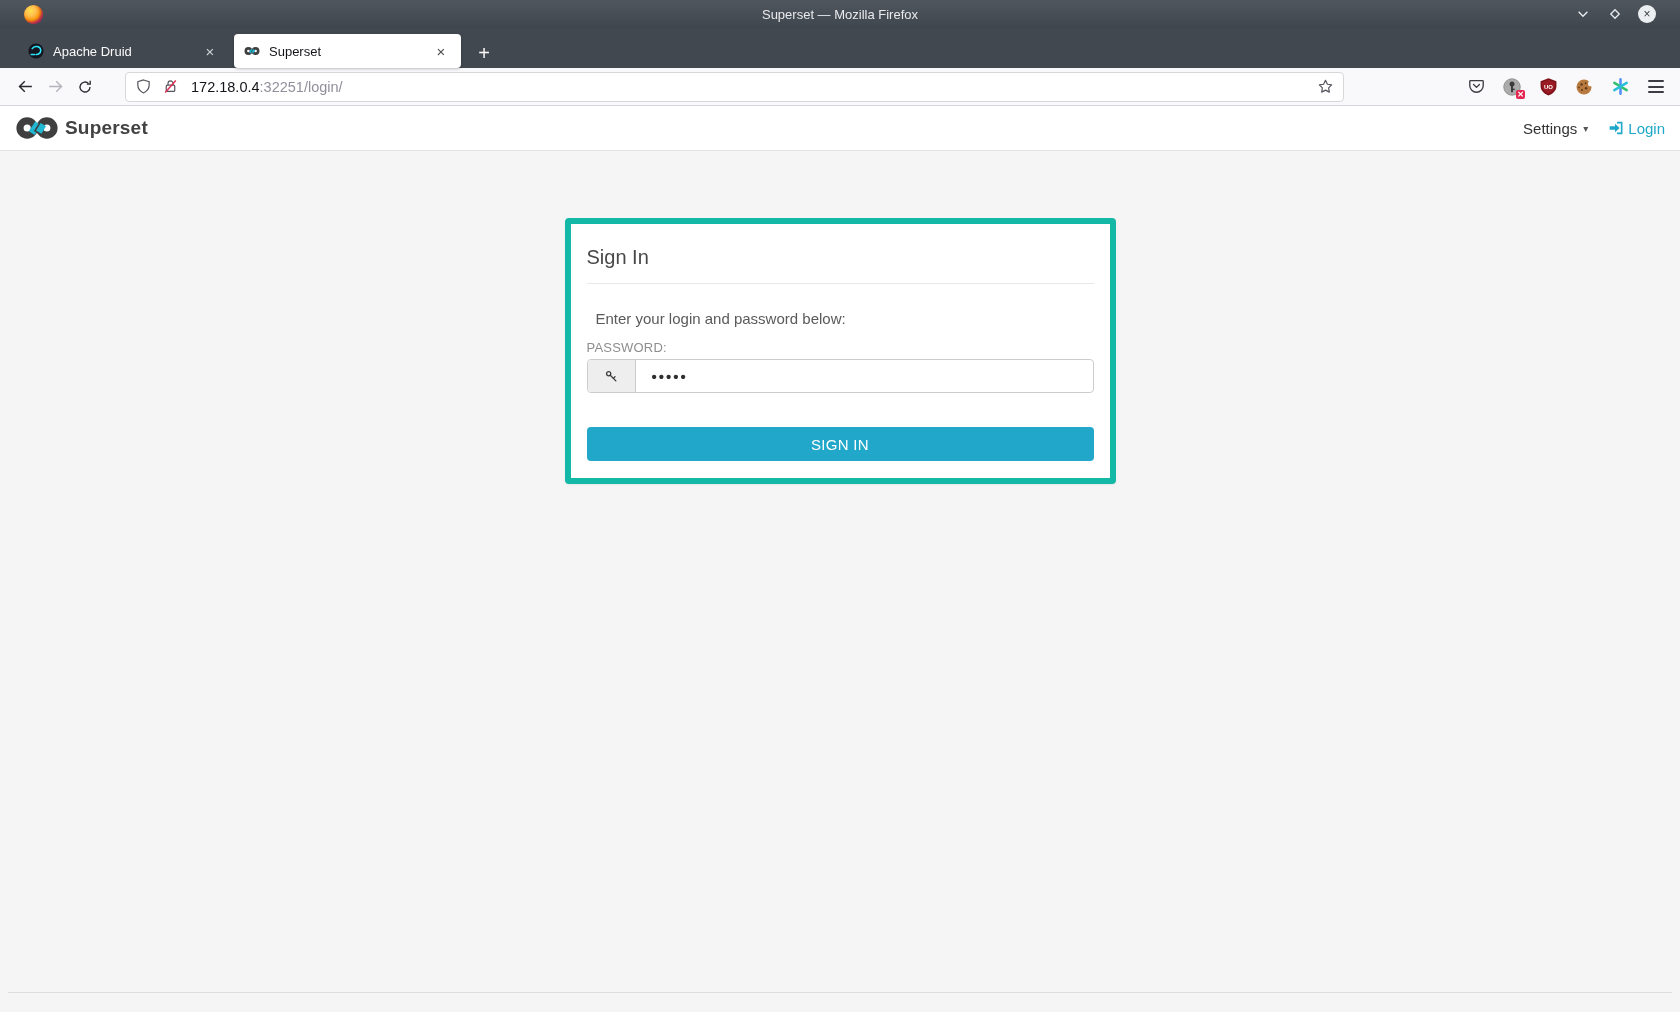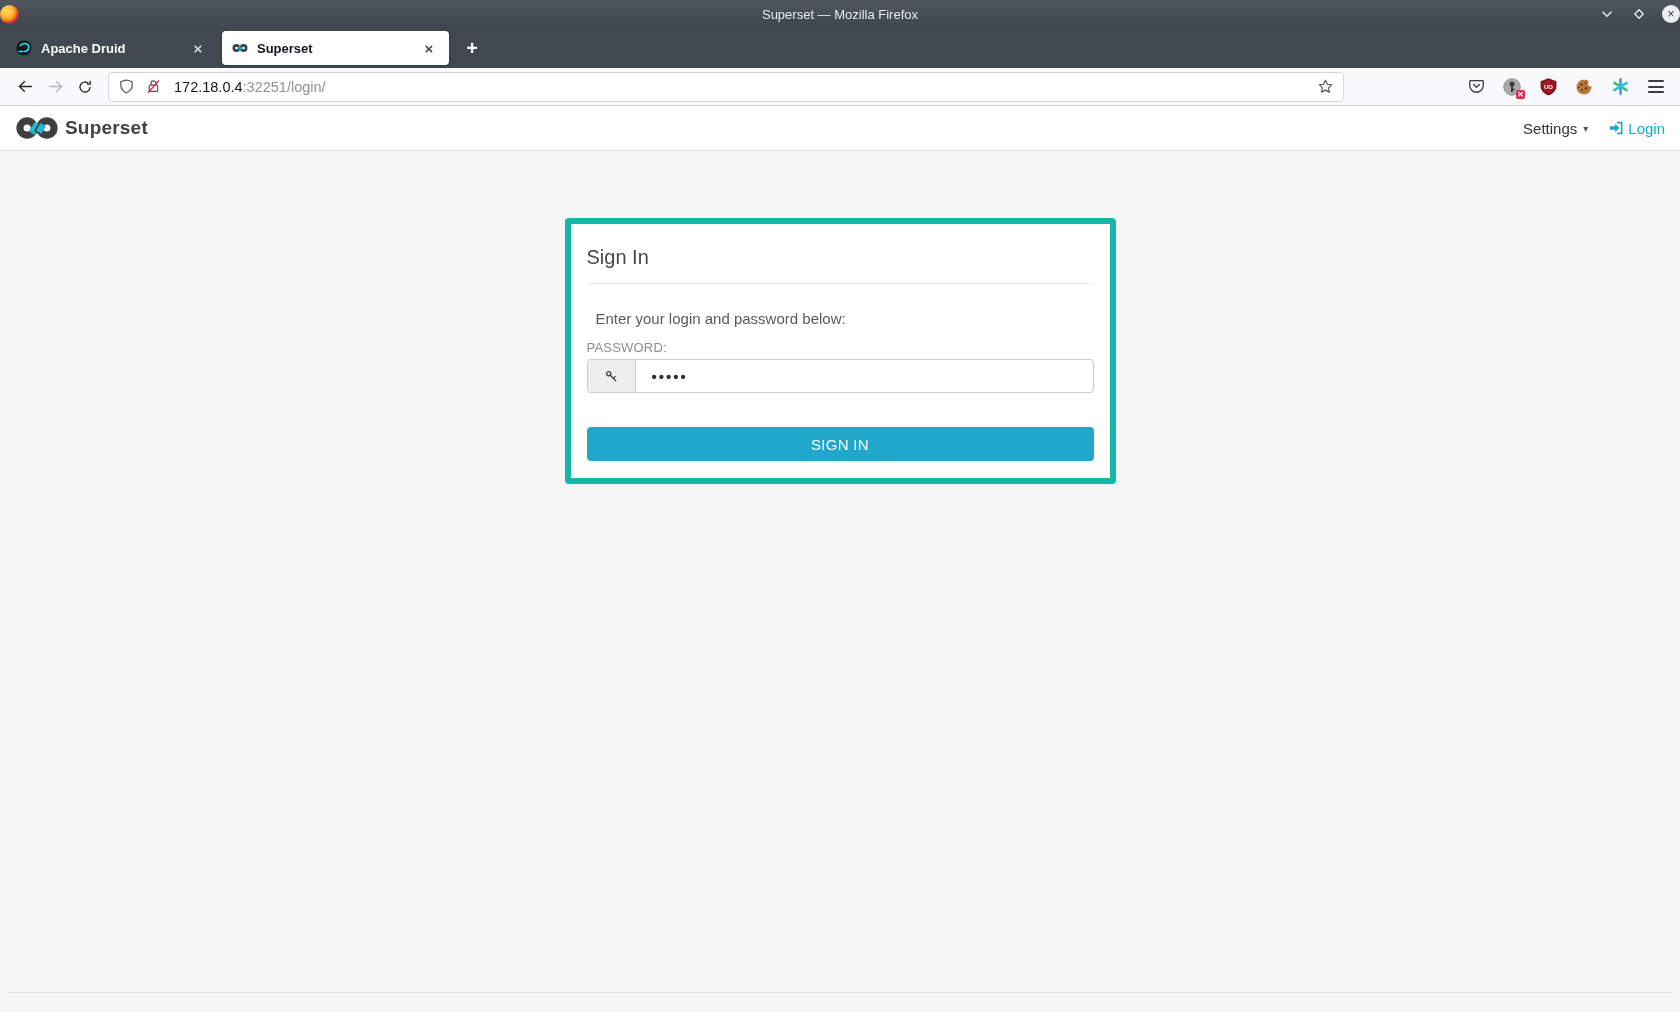--- a/index.html
+++ b/index.html
@@ -3,58 +3,58 @@
 <meta charset="utf-8">
 <style>
   * { margin:0; padding:0; box-sizing:border-box; }
   html,body { width:1680px; height:1012px; overflow:hidden; font-family:"Liberation Sans", sans-serif; }
   body { background:#f5f5f5; }
 
   
   .titlebar {
     height:28px; display:flex; align-items:center;
     background:linear-gradient(#50565e, #40464d);
-    position:relative; padding:0 0;
+    position:relative; padding:0 24px;
   }
   .ff-logo {
     width:19px; height:19px; border-radius:50%;
     background:radial-gradient(circle at 35% 30%, #ffe14d 0%, #ffbd4f 30%, #ff9500 55%, #e3356b 80%, #b5007f 100%);
     box-shadow:inset -2px -2px 3px rgba(122,0,90,.55);
   }
   .win-title {
     position:absolute; left:0; right:0; text-align:center;
     color:#e8eaed; font-size:13px; pointer-events:none;
   }
   .win-controls { margin-left:auto; display:flex; align-items:center; gap:14px; z-index:2; }
   .win-btn { display:flex; align-items:center; justify-content:center; width:18px; height:18px; }
   .close-circle { width:18px; height:18px; border-radius:50%; background:#eceff1; display:flex; align-items:center; justify-content:center; color:#3a4047; font-size:12px; line-height:1; }
 
   
-  .tabbar { height:40px; background:#42484f; display:flex; align-items:center; padding:0 4px;font-weight:bold; }
+  .tabbar { height:40px; background:#42484f; display:flex; align-items:flex-end; padding:0 16px; }
   .tab {
     height:34px; border-radius:4px; display:flex; align-items:center;
     padding:0 10px; margin:0 2px; font-size:13px; min-width:0;
   }
   .tab-inactive { width:212px; color:#f9f9fa; }
   .tab-active { width:227px; background:#ffffff; color:#15141a; box-shadow:0 1px 3px rgba(0,0,0,.25); }
   .tab .favicon { width:16px; height:16px; margin-right:9px; flex:none; }
   .tab-label { flex:1; white-space:nowrap; overflow:hidden; }
   .tab-close { flex:none; width:20px; height:20px; display:flex; align-items:center; justify-content:center; font-size:15px; border-radius:3px; }
   .tab-inactive .tab-close { color:#d0d3d6; }
   .tab-active .tab-close { color:#4a4a4f; }
   .newtab-btn { width:30px; height:30px; display:flex; align-items:center; justify-content:center; color:#f9f9fa; font-size:20px; border-radius:4px; margin-left:6px; }
 
   
   .toolbar {
     height:38px; background:#f9f9fb; border-bottom:1px solid #d4d4d9;
     display:flex; align-items:center; padding:0 10px;
   }
   .nav-btn { width:30px; height:30px; display:flex; align-items:center; justify-content:center; border-radius:4px; flex:none; }
   .urlbar {
-    flex:1; height:30px; margin-left:8px; margin-right:118px;
+    flex:1; height:30px; margin-left:25px; margin-right:118px;
     background:#ffffff; border:1px solid #d7d7dc; border-radius:4px;
     display:flex; align-items:center; padding:0 9px;
   }
   .urlbar .icn { display:flex; align-items:center; flex:none; }
   .url-text { margin-left:12px; font-size:14.5px; flex:1; white-space:nowrap; overflow:hidden; }
   .url-host { color:#15141a; }
   .url-path { color:#90909d; }
   .toolbar-actions { display:flex; align-items:center; gap:8px; flex:none; }
   .act-btn { width:28px; height:28px; display:flex; align-items:center; justify-content:center; border-radius:4px; position:relative; }
   .badge {

